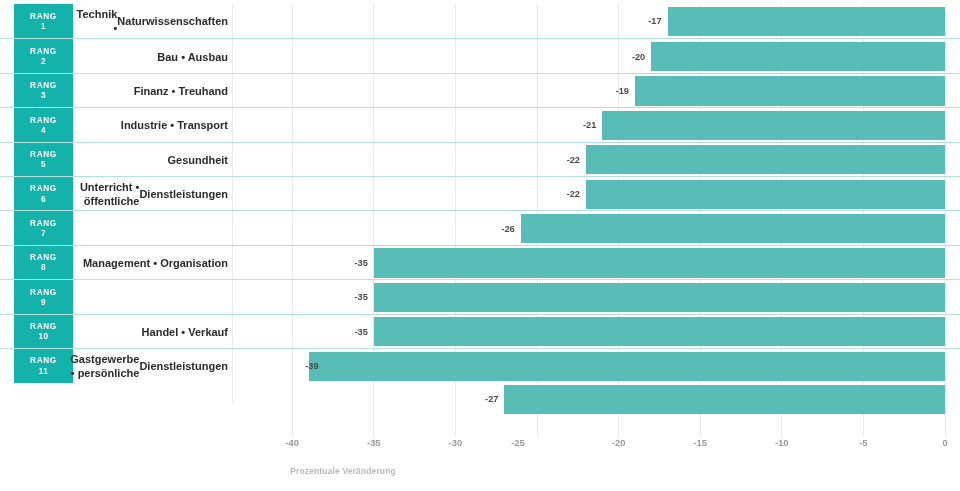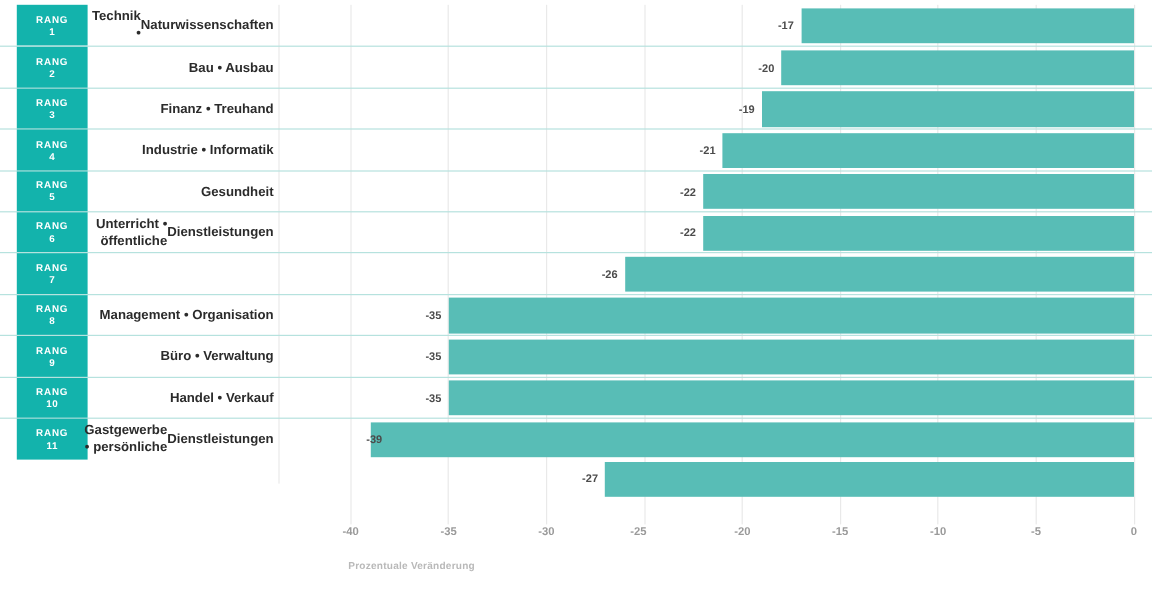--- a/index.html
+++ b/index.html
@@ -223,21 +223,21 @@
         </div>
         <div class="bar" style="left: 634.92px; width: 310.08px;"></div>
         <div class="bar-value" style="left: 607.92px; width: 21px; justify-content: flex-end;">-19</div>
       </div>
       <div class="row with-sep">
         <div class="rank-badge">
           <span class="rank-word">RANG</span>
           <span class="rank-num">4</span>
         </div>
         <div class="cat-label">
-          <div>Industrie • Informatik</div>
+          <div>Industrie • Transport</div>
         </div>
         <div class="bar" style="left: 602.28px; width: 342.72px;"></div>
         <div class="bar-value" style="left: 575.28px; width: 21px; justify-content: flex-end;">-21</div>
       </div>
       <div class="row with-sep">
         <div class="rank-badge">
           <span class="rank-word">RANG</span>
           <span class="rank-num">5</span>
         </div>
         <div class="cat-label">
@@ -274,23 +274,20 @@
         <div class="cat-label">
           <div>Management • Organisation</div>
         </div>
         <div class="bar" style="left: 373.8px; width: 571.2px;"></div>
         <div class="bar-value" style="left: 346.8px; width: 21px; justify-content: flex-end;">-35</div>
       </div>
       <div class="row with-sep">
         <div class="rank-badge">
           <span class="rank-word">RANG</span>
           <span class="rank-num">9</span>
-        </div>
-        <div class="cat-label">
-          <div>Büro • Verwaltung</div>
         </div>
         <div class="bar" style="left: 373.8px; width: 571.2px;"></div>
         <div class="bar-value" style="left: 346.8px; width: 21px; justify-content: flex-end;">-35</div>
       </div>
       <div class="row with-sep">
         <div class="rank-badge">
           <span class="rank-word">RANG</span>
           <span class="rank-num">10</span>
         </div>
         <div class="cat-label">
@@ -314,21 +311,21 @@
       <div class="row">
         <div class="bar" style="left: 504.36px; width: 440.64px;"></div>
         <div class="bar-value" style="left: 477.36px; width: 21px; justify-content: flex-end;">-27</div>
       </div>
     </div>
 
   <div class="axis-ticks" id="axis-ticks">
       <div class="tick" style="left: 292.2px;">-40</div>
       <div class="tick" style="left: 373.8px;">-35</div>
       <div class="tick" style="left: 455.4px;">-30</div>
-      <div class="tick" style="left: 532px;">-25</div>
+      <div class="tick" style="left: 518px;">-25</div>
       <div class="tick" style="left: 618.6px;">-20</div>
       <div class="tick" style="left: 700.2px;">-15</div>
       <div class="tick" style="left: 781.8px;">-10</div>
       <div class="tick" style="left: 863.4px;">-5</div>
       <div class="tick" style="left: 945px;">0</div>
     </div>
 
   <div class="axis-title">
     <span class="inner">Prozentuale Veränderung</span>
   </div>

